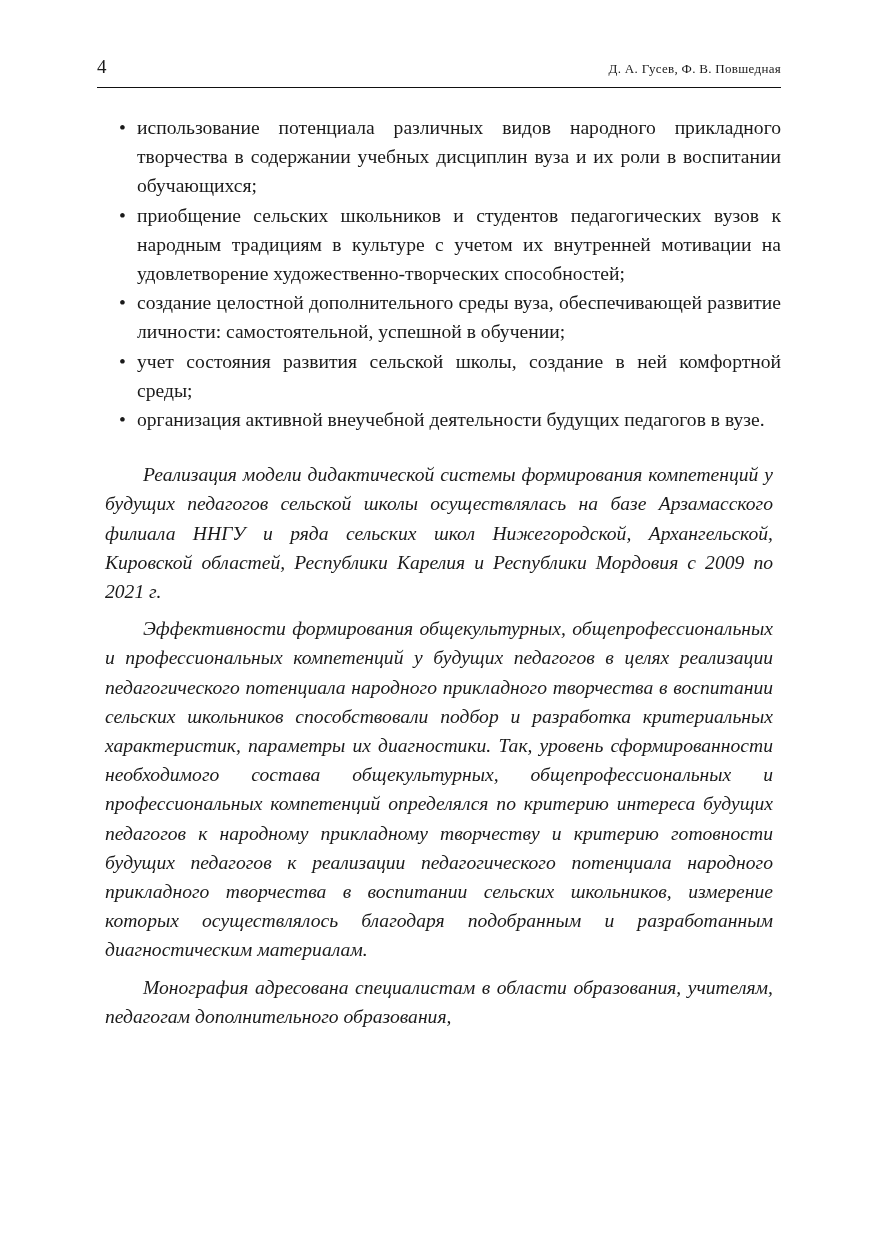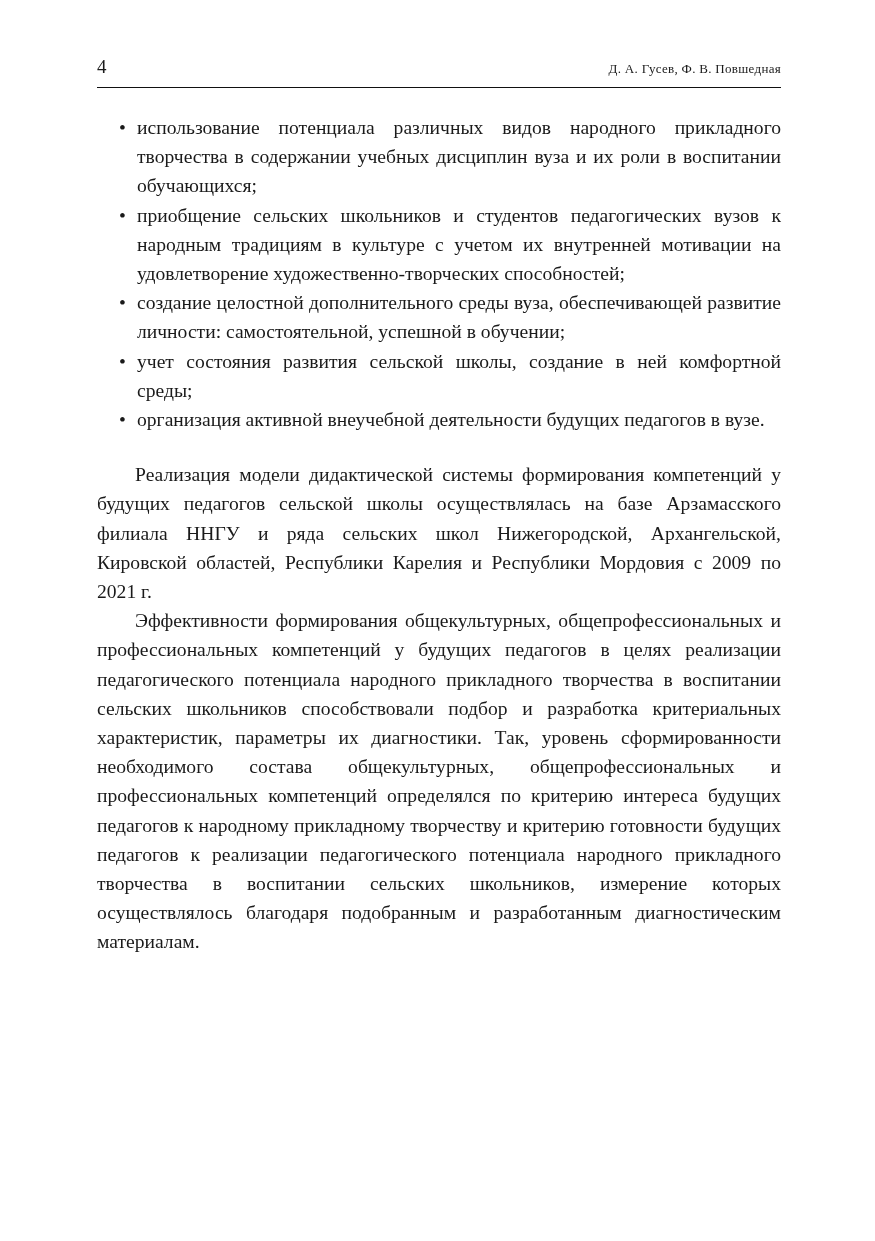--- a/index.html
+++ b/index.html
@@ -66,23 +66,24 @@
     position: absolute;
     left: 4px;
     top: 0;
     font-size: 19.6px;
     line-height: 29.2px;
   }
   ul.bullets li .txt {
     display: block;
   }
   p.para {
-    margin: 0;
+    margin: 8px;
     text-indent: 38px;
     text-align: justify;
+    font-style: italic;
   }
   p.para:first-of-type {
     margin-top: 0;
   }
   .para-block {
     margin-top: 26px;
   }
   .last-line-justify > :last-child {
     text-align-last: justify;
   }
@@ -120,17 +121,18 @@
         </li>
         <li>
           <span class="dot">•</span>
           <span class="txt">организация активной внеучебной деятельности будущих пе­дагогов в вузе.</span>
         </li>
       </ul>
 
       <div class="para-block">
         <p class="para">Реализация модели дидактической системы формирования компетенций у будущих педагогов сельской школы осущест­влялась на базе Арзамасского филиала ННГУ и ряда сельских школ Нижегородской, Архангельской, Кировской областей, Республики Карелия и Республики Мордовия с 2009 по 2021 г.</p>
         <p class="para">Эффективности формирования общекультурных, общепро­фессиональных и профессиональных компетенций у будущих педагогов в целях реализации педагогического потенциала на­родного прикладного творчества в воспитании сельских школь­ников способствовали подбор и разработка критериальных характеристик, параметры их диагностики. Так, уровень сфор­мированности необходимого состава общекультурных, обще­профессиональных и профессиональных компетенций опреде­лялся по критерию интереса будущих педагогов к народному прикладному творчеству и критерию готовности будущих пе­дагогов к реализации педагогического потенциала народного прикладного творчества в воспитании сельских школьников, измерение которых осуществлялось благодаря подобранным и разработанным диагностическим материалам.</p>
+        <p class="para">Монография адресована специалистам в области образо­вания, учителям, педагогам дополнительного образования,</p>
       </div>
 
     </div>
   </div>
 </div>
 
 </body></html>

